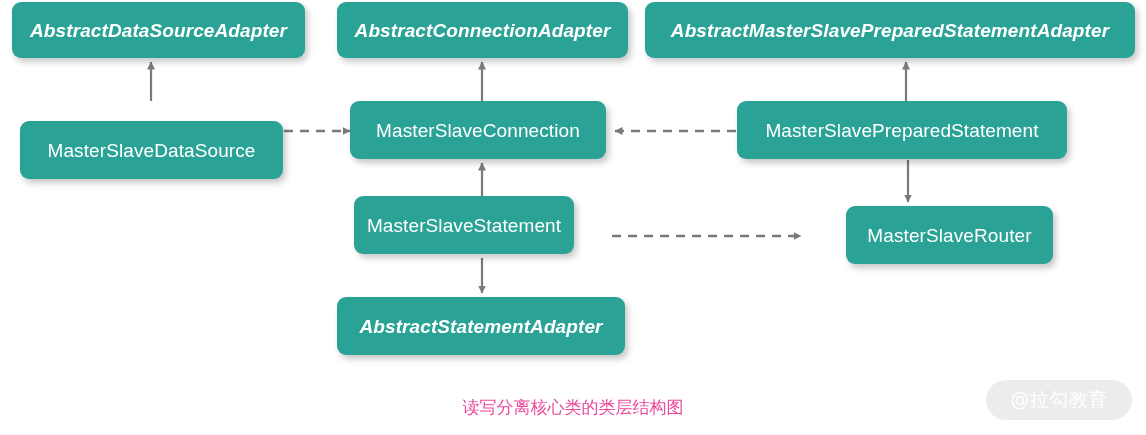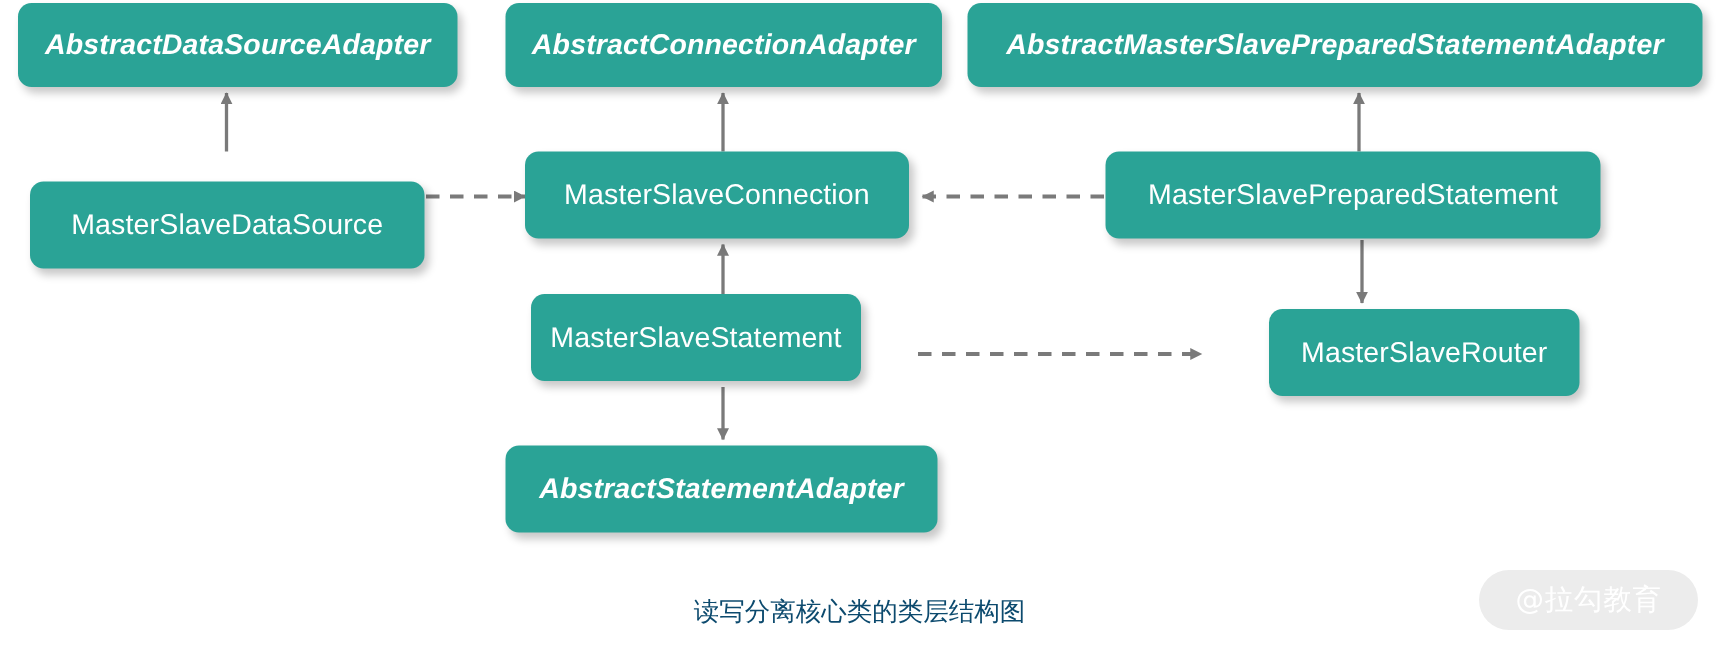--- a/index.html
+++ b/index.html
@@ -73,21 +73,21 @@
   .edge svg { display: block; overflow: visible; }
 
   
   .caption {
     position: absolute;
     left: 0;
     right: 0;
     top: 396px;
     text-align: center;
     font-size: 17px;
-    color: #0c4a6e;
+    color: #ec4899;
     font-family: Liberation Serif, serif;
     white-space: nowrap;
   }
 
   
   .watermark {
     position: absolute;
     right: 14px;
     top: 380px;
     width: 146px;

